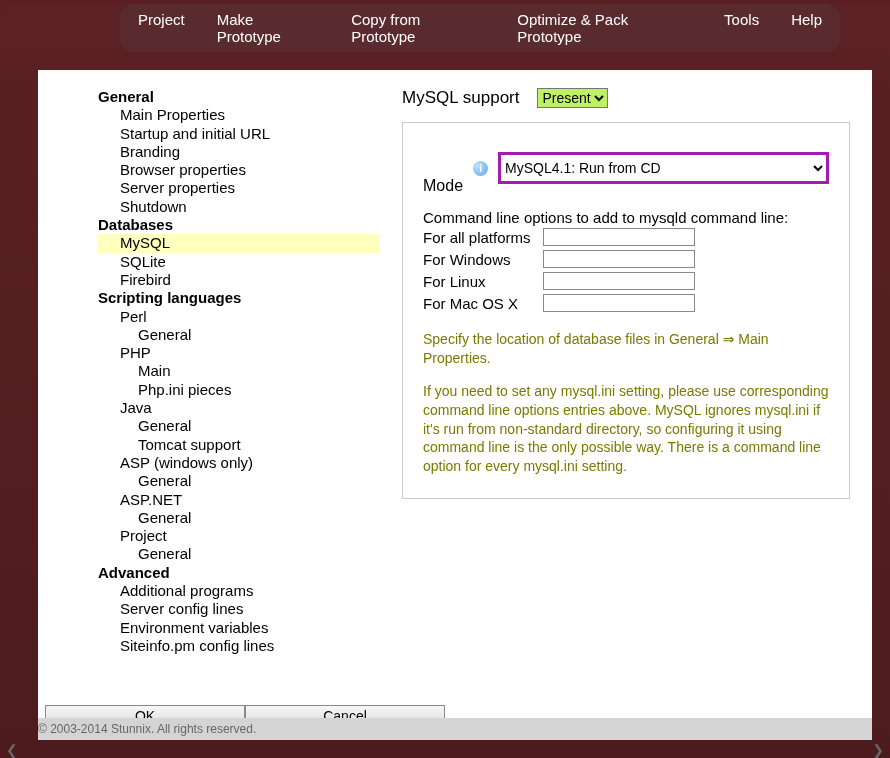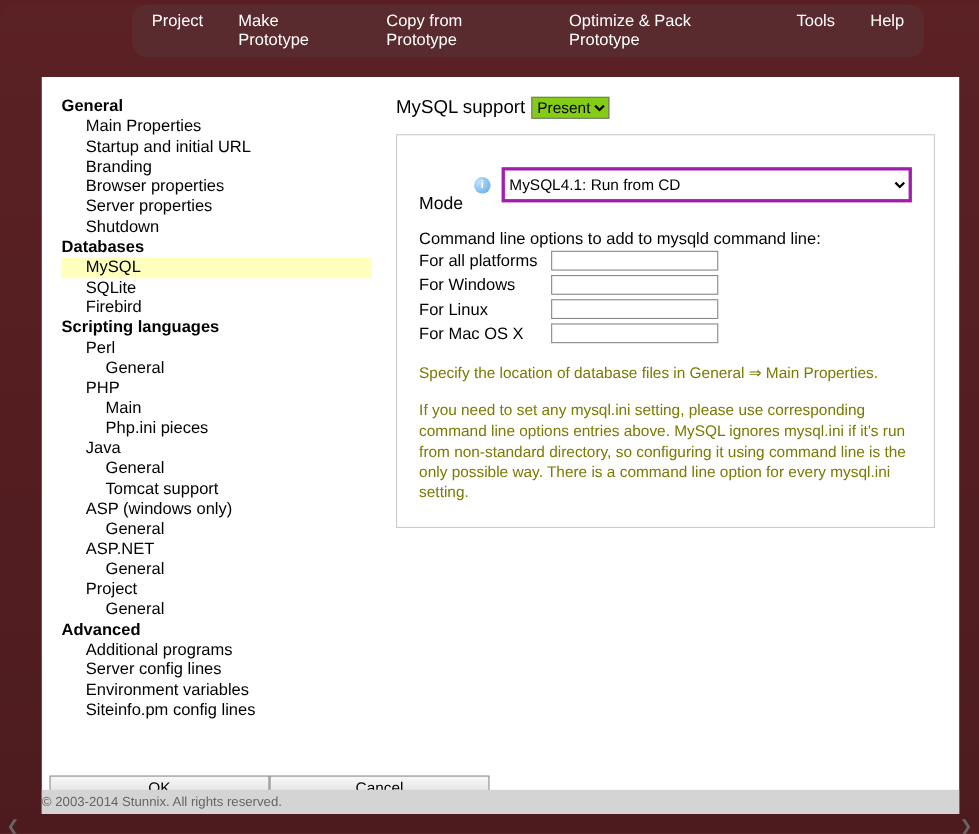--- a/index.html
+++ b/index.html
@@ -63,20 +63,21 @@
     display: flex;
     overflow: hidden;
   }
 
   
   .sidebar {
     width: 300px;
     padding: 18px 0 0 18px;
     font-size: 15px;
     line-height: 1.22;
+    margin-left: 42px;
   }
   .sidebar .sec { font-weight: bold; color: #000; margin-top: 0; }
   .sidebar .lvl1 { padding-left: 22px; color: #000; cursor: pointer; }
   .sidebar .lvl2 { padding-left: 40px; color: #000; cursor: pointer; }
   .sidebar .lvl1.selected { background: #ffffbe; }
   .sidebar .row { white-space: nowrap; }
 
   .buttons-row {
     position: absolute;
     left: 45px;
@@ -96,27 +97,27 @@
   .main {
     flex: 1;
     padding: 18px 22px 0 22px;
   }
   .main-header {
     font-size: 17px;
     color: #000;
     margin-bottom: 14px;
     display: flex;
     align-items: center;
-    gap: 6px;
+    gap: 18px;
   }
   .main-header select {
     font-size: 14px;
     border: 1px solid #767676;
     height: 20px;
-    background: #84cc16;
+    background: #bef264;
   }
 
   .form-panel {
     border: 1px solid #ccc;
     padding: 18px 20px 22px 20px;
     background: #fff;
   }
   .form-row {
     display: flex;
     align-items: center;

